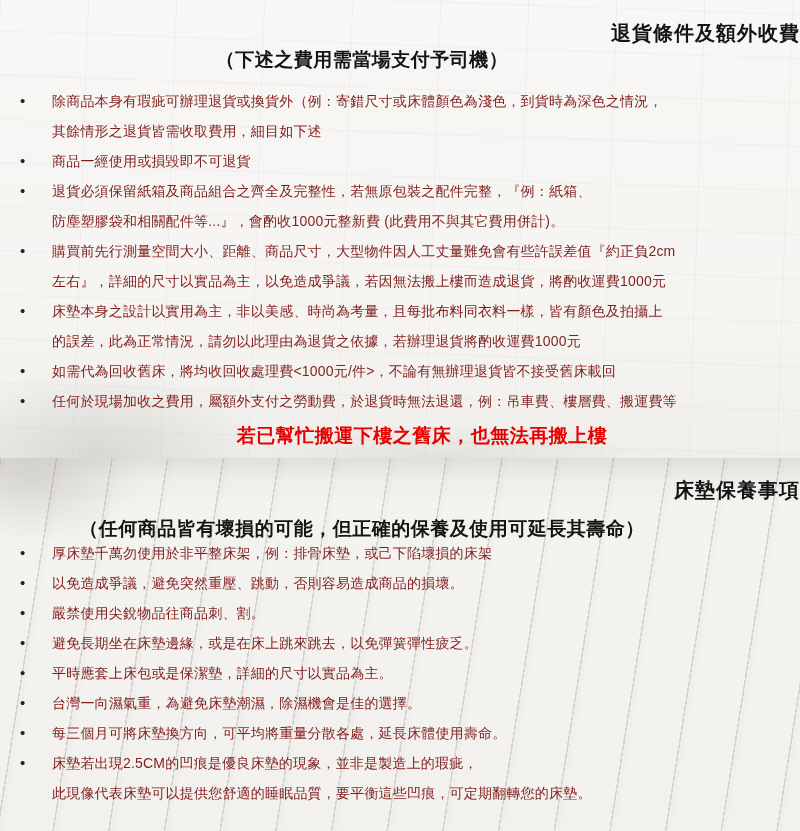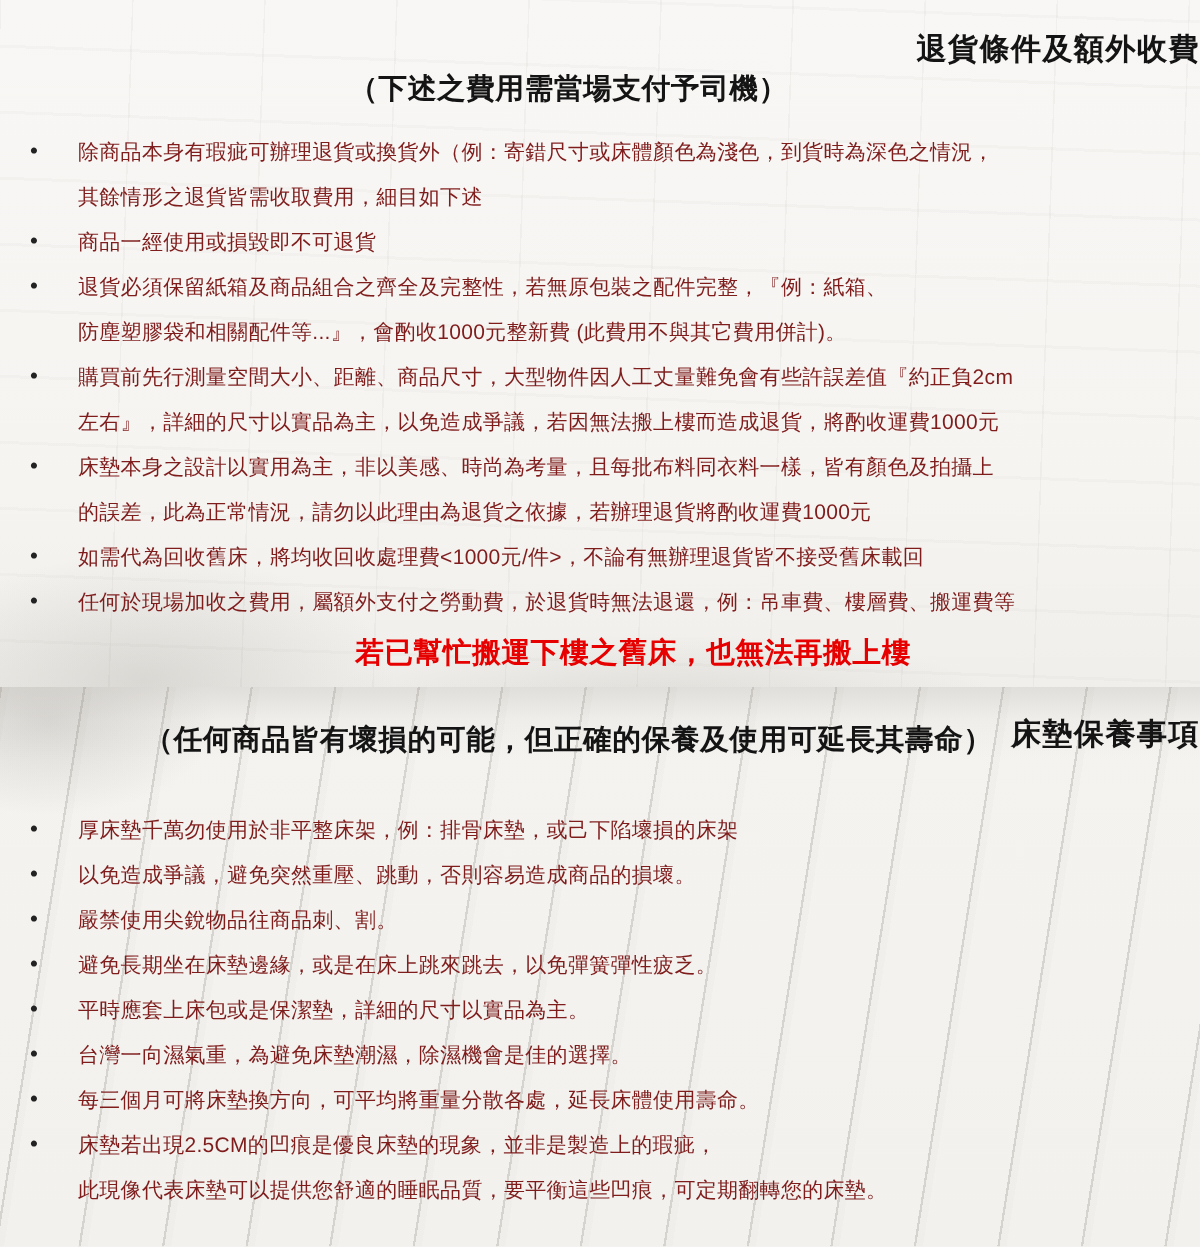--- a/index.html
+++ b/index.html
@@ -39,42 +39,41 @@
   .content{position:absolute;inset:0;z-index:2;color:#1e1e1e;}
   .sec-title{
     position:absolute;left:0;width:800px;text-align:right;
     font-size:20px;font-weight:bold;line-height:26px;color:#141414;
     letter-spacing:1px;
   }
   .sec-subtitle{
     position:absolute;left:0;width:724px;text-align:center;
     font-size:19px;font-weight:bold;line-height:26px;color:#141414;
     letter-spacing:0.5px;
-    padding-left:17px;
   }
   .bullet-list{position:absolute;left:0;width:800px;}
   .bullet-item{position:relative;padding:0 14px 0 52px;}
   .bullet-dot{
     position:absolute;left:20px;top:0;
     font-size:15px;line-height:30px;color:#222;
   }
   .bullet-text{
     font-size:14px;line-height:30px;letter-spacing:0.2px;color:#7f1d1d;
   }
   .warning-line{
     position:absolute;left:0;width:800px;text-align:center;
     font-size:19px;font-weight:bold;line-height:32px;color:#e60000;
     letter-spacing:0.5px;
   }
   #sec1-title{top:20px;}
   #sec1-subtitle{top:47px;}
   #sec1-list{top:86px;}
   #sec1-warning{top:420px;margin-left:22px;}
   #sec2-title{top:479px;font-family:Liberation Mono, monospace;}
-  #sec2-subtitle{top:481px;}
+  #sec2-subtitle{top:516px;}
   #sec2-list{top:538px;}
 </style>
 </head>
 <body>
 
 <div class="canvas">
   <div class="wall-texture"></div>
   <div class="floor-texture"></div>
 
   <div class="content">

